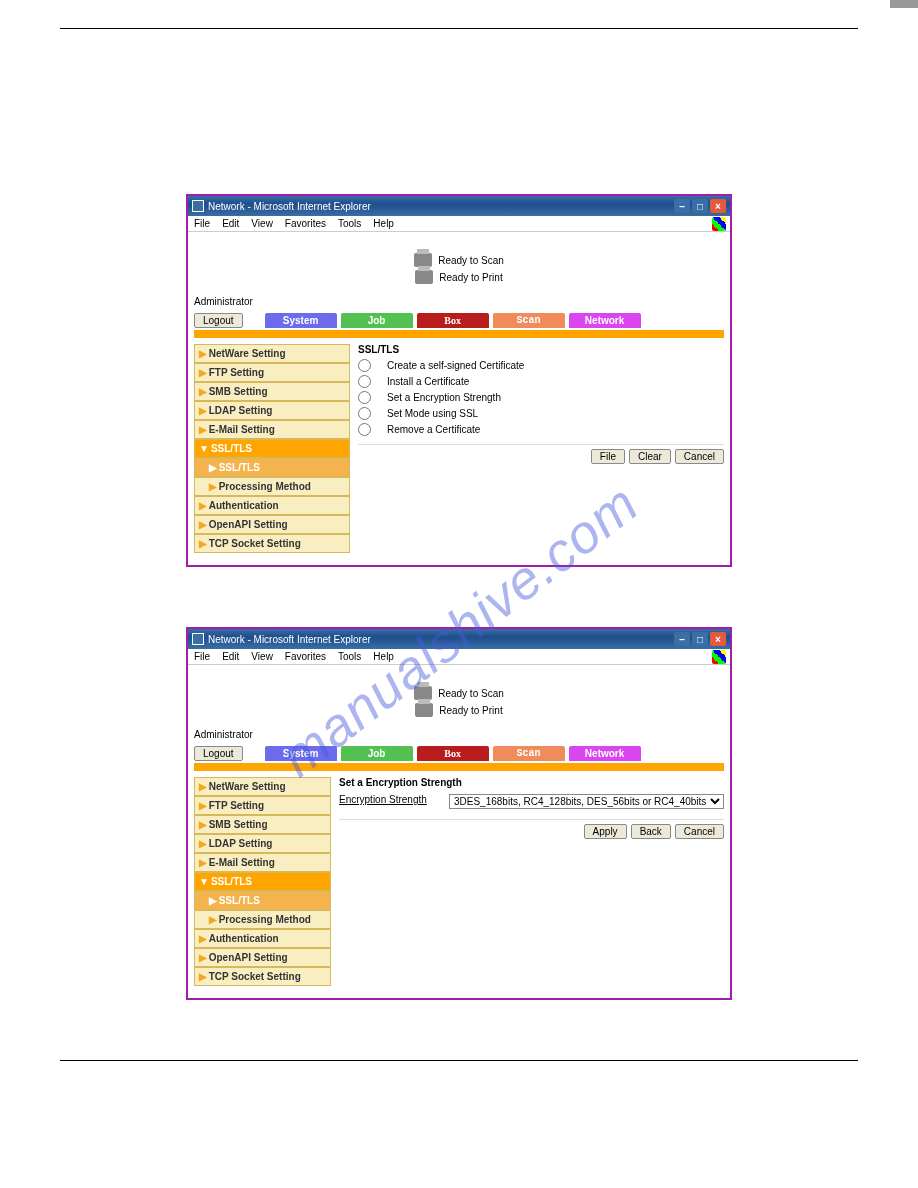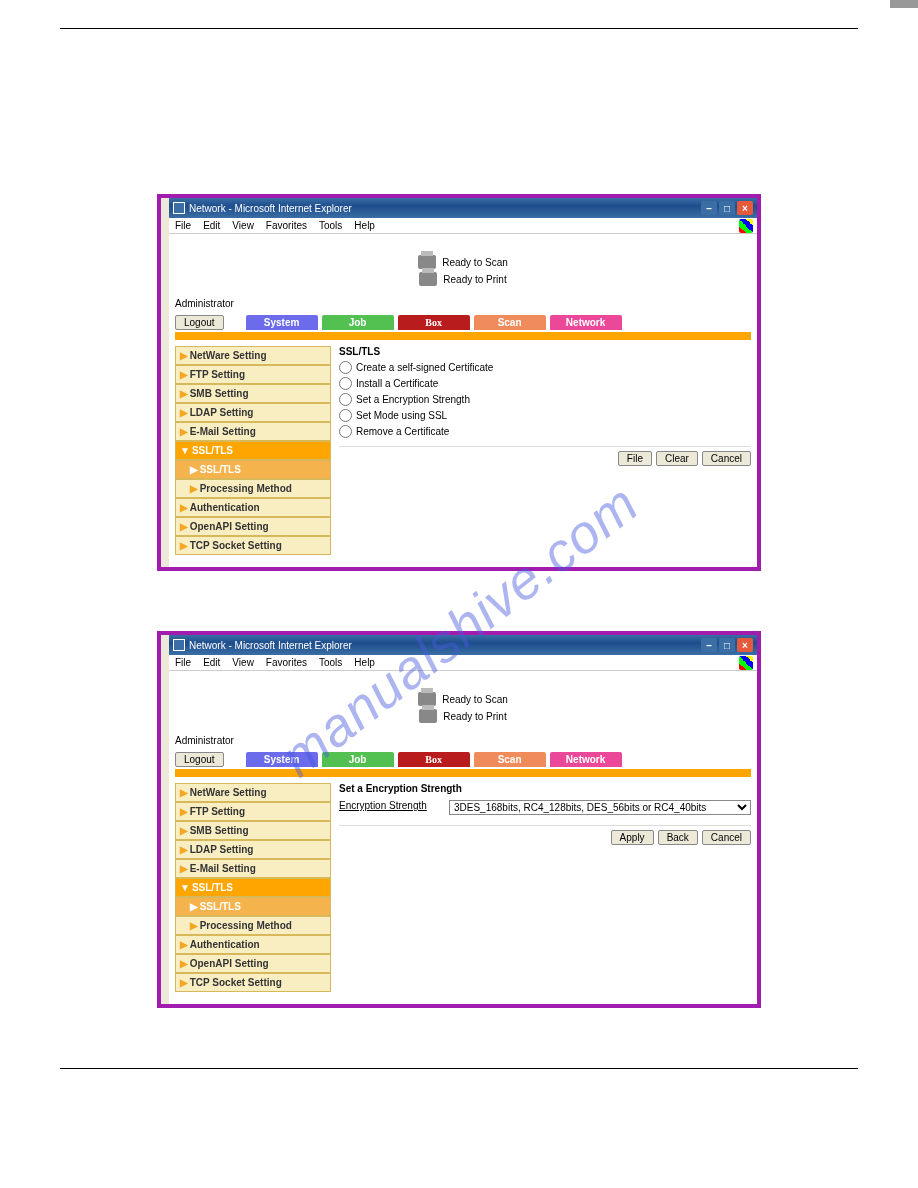--- a/index.html
+++ b/index.html
@@ -1,21 +1,21 @@
 <!DOCTYPE html>
 <html><head>
 <meta charset="utf-8">
 <style>
   * { box-sizing: border-box; margin: 0; padding: 0; }
   body { background: #fff; font-family: Arial, sans-serif; width: 918px; }
   .page { padding: 20px 60px 60px; }
   .topbar { border-top: 1px solid #000; margin: 8px 0 0; position: relative; }
   .page-tab { position: absolute; right: -20px; top: -20px; width: 48px; height: 28px; background: #999; }
   .bottombar { border-top: 1px solid #000; margin-top: 30px; height: 30px; }
-  .embed-window { position: relative; width: 604px; margin: 0 auto 60px; border: 4px solid #a21caf; background: #ece9d8; font-size: 10px; padding-left: 8px; }
+  .embed-window { position: relative; width: 546px; margin: 0 auto 60px; border: 2px solid #a21caf; background: #ece9d8; font-size: 10px; }
   .titlebar { background: linear-gradient(#3a6ea5, #1e4d8c 40%, #3a6ea5); color: #fff; height: 20px; display: flex; align-items: center; padding: 0 4px; justify-content: space-between; }
   .titlebar-left { display: flex; align-items: center; gap: 4px; }
   .tb-ico { width: 12px; height: 12px; background: #3b6ea5; border: 1px solid #fff; }
   .wincontrols { display: flex; gap: 2px; }
   .wc { width: 16px; height: 14px; border-radius: 2px; color: #fff; display: flex; align-items: center; justify-content: center; font-size: 10px; font-weight: bold; }
   .wc.min { background: #3a6ea5; }
   .wc.max { background: #3a6ea5; }
   .wc.cls { background: #e55a3c; }
   .menubar { background: #ffffff; display: flex; gap: 12px; padding: 2px 6px; font-size: 10px; border-bottom: 1px solid #ccc; position: relative; }
   .winlogo { position: absolute; right: 2px; top: 1px; width: 16px; height: 16px; }
@@ -26,35 +26,35 @@
   .printer { width: 18px; height: 14px; background: #888; border-radius: 2px; position: relative; }
   .printer::before { content: ""; display: block; width: 12px; height: 5px; background: #bbb; position: absolute; top: -4px; left: 3px; }
   .admin-row { display: flex; align-items: flex-end; gap: 2px; margin-top: 4px; }
   .admin-label { font-size: 10px; padding-bottom: 2px; }
   .logout-btn { font-size: 10px; padding: 1px 8px; background: #ece9d8; border: 1px solid #888; border-radius: 2px; cursor: pointer; }
   .tabs { display: flex; gap: 4px; margin-left: 20px; }
   .tab { color: #fff; font-size: 10px; font-weight: bold; padding: 2px 0; width: 72px; text-align: center; border-radius: 2px 2px 0 0; cursor: pointer; }
   .tab.sys { background: #6b6bec; }
   .tab.job { background: #52c152; }
   .tab.box { background: #b91c1c; font-family: Liberation Serif, serif; }
-  .tab.scan { background: #f08c5c; }
-  .tab.net { background: #ec4899; }
+  .tab.scan { background: #f08c5c; font-family: Liberation Mono, monospace; }
+  .tab.net { background: #d946ef; }
   .orangebar { height: 8px; background: #ffa500; margin: 2px 0 0; }
   .cols { display: flex; gap: 8px; padding: 6px 0; }
   .sidemenu { width: 156px; display: flex; flex-direction: column; }
   .sd { border: 1px solid #d7b85a; padding: 3px 4px; font-size: 10px; font-weight: bold; color: #333; display: flex; align-items: center; gap: 2px; cursor: pointer; }
   .sd.yellow { background: #f9eec2; }
   .sd.orange { background: #ffa500; color: #fff; }
   .sd.orange2 { background: #f5b34d; color: #fff; }
   .sd.sub { padding-left: 14px; }
   .tri { color: #f5a623; }
   .tri.dn { color: #fff; }
   .pane { flex: 1; font-size: 10px; position: relative; }
   .pane-title { font-weight: bold; margin-bottom: 4px; }
-  .radio-row { display: flex; align-items: center; gap: 4px; margin: 3px 0; }
+  .radio-row { display: flex; align-items: center; gap: 16px; margin: 3px 0; }
   .radio-row input { margin: 0; }
   .btnrow { display: flex; gap: 4px; justify-content: flex-end; margin-top: 8px; border-top: 1px solid #ddd; padding-top: 4px; }
   .btn { font-size: 10px; padding: 1px 8px; background: #ece9d8; border: 1px solid #888; border-radius: 2px; cursor: pointer; }
   .encline { display: flex; margin: 6px 0 10px; }
   .encline label { flex: 0 0 110px; text-decoration: underline; }
   .encline select { flex: 1; font-size: 10px; border: 1px solid #888; background: #fff; }
   .watermark { position: absolute; left: 50%; top: 630px; transform: translate(-50%,-50%) rotate(-38deg); font-size: 54px; color: rgba(70,90,220,0.45); font-family: Arial, sans-serif; pointer-events: none; letter-spacing: 1px; font-style: italic; }
   .rel { position: relative; }
   .first-gap { height: 165px; }
 </style>

